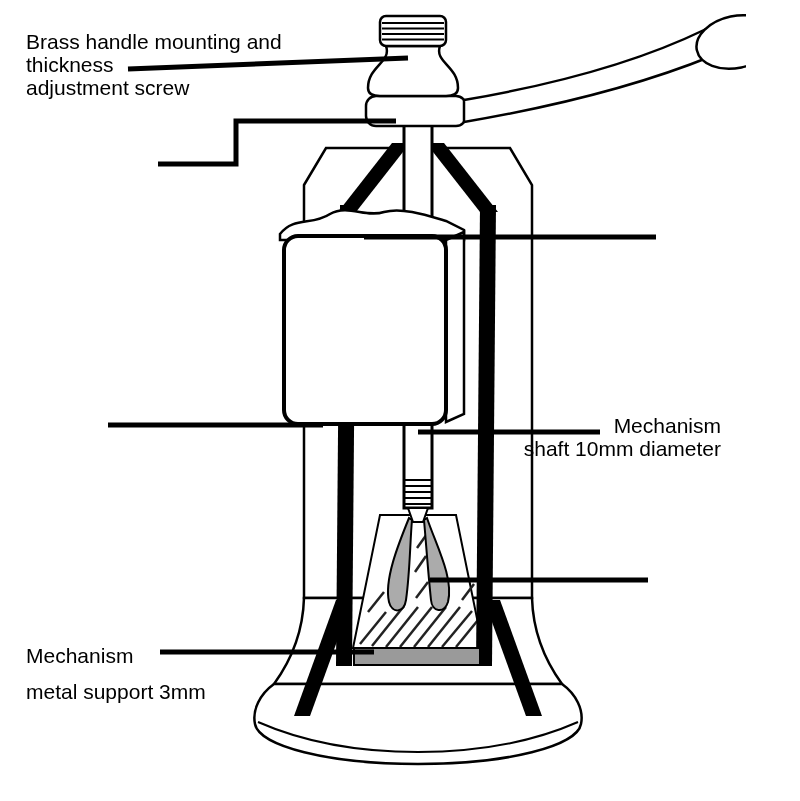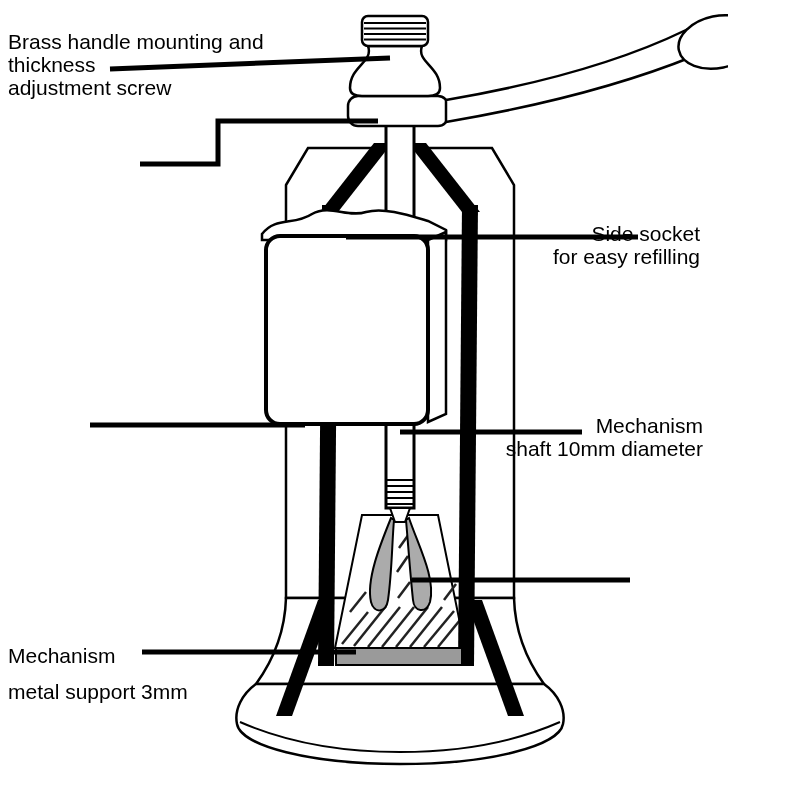--- a/index.html
+++ b/index.html
@@ -4,20 +4,21 @@
 <style>
   * { box-sizing: border-box; }
   html, body { margin: 0; padding: 0; background: #ffffff; }
   .stage {
     position: relative;
     width: 728px;
     height: 801px;
     background: #ffffff;
     font-family: "Liberation Sans", sans-serif;
     overflow: hidden;
+    margin-left: 18px;
   }
   .stage svg { position: absolute; left: 0; top: 0; }
   .label {
     position: absolute;
     font-size: 21px;
     line-height: 1.1;
     color: #000000;
     white-space: pre-line;
   }
   .label.right { text-align: right; }
@@ -103,22 +104,20 @@
       <path d="M630,580 L412,580"></path>
       <path d="M142,652 L356,652"></path>
     </g>
   </svg>
 
   <div class="label" style="left:8px; top:30px;">Brass handle mounting and
 thickness
 adjustment screw</div>
 
 
-  <div class="label right" style="right:28px; top:222px;">Side socket
-for easy refilling</div>
 
 
   <div class="label right" style="right:25px; top:414px;">Mechanism
 shaft 10mm diameter</div>
 
 
   <div class="label wide-gap" style="left:8px; top:638px;">Mechanism
 metal support 3mm</div>
 
 </div>

